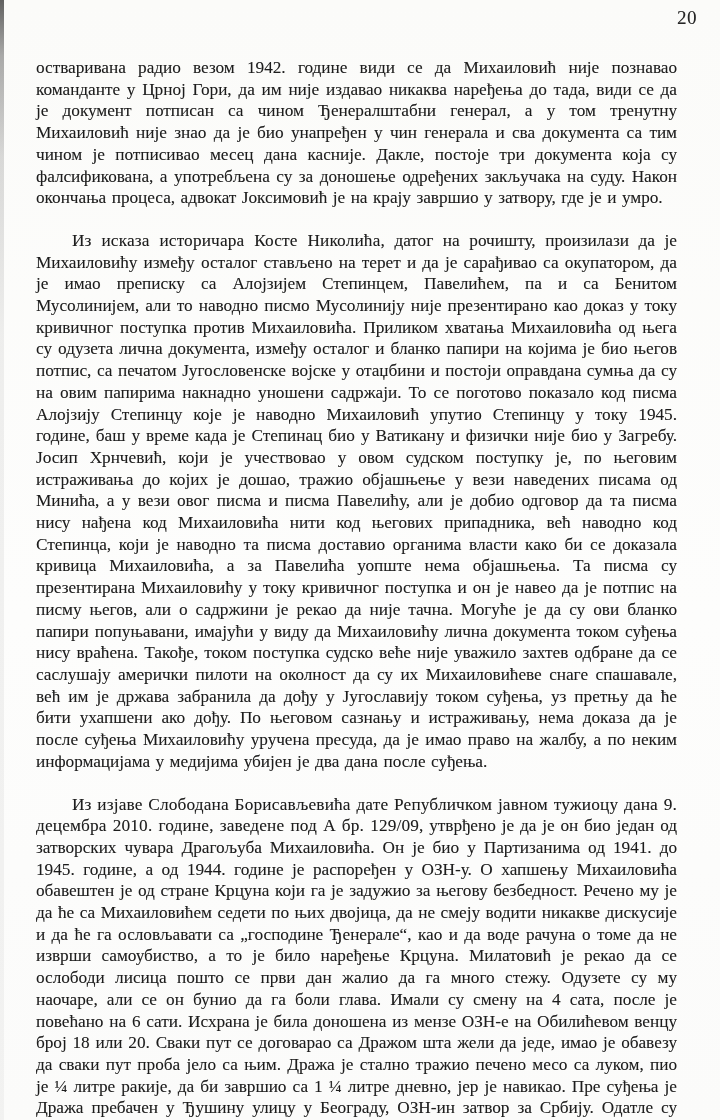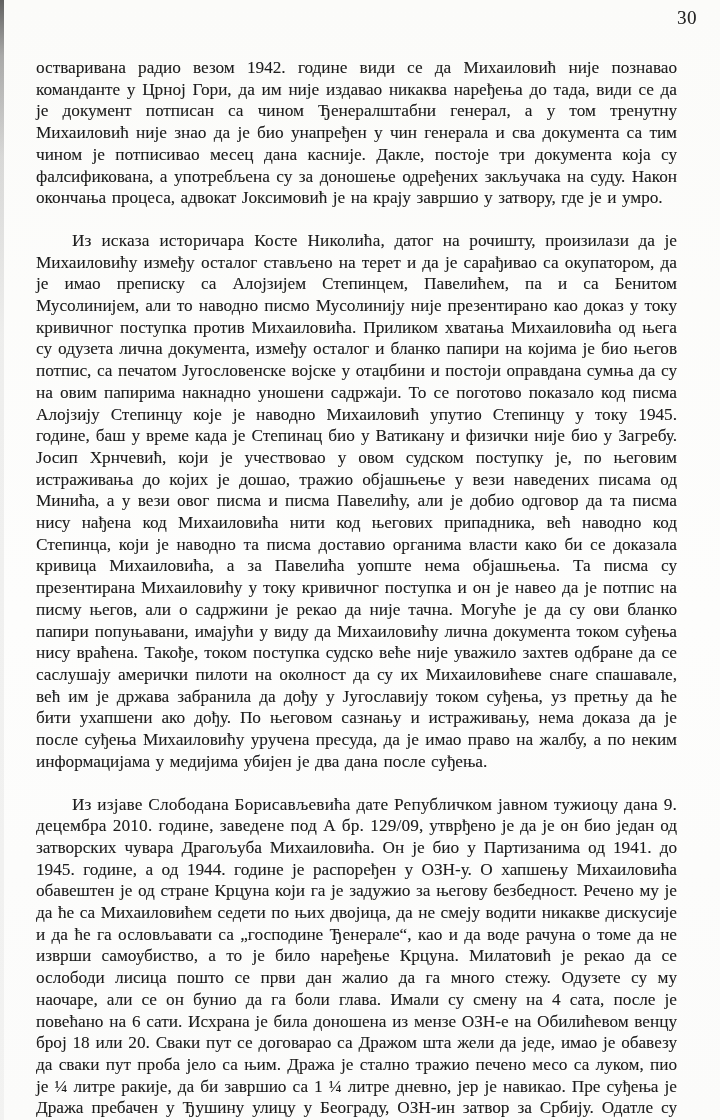--- a/index.html
+++ b/index.html
@@ -60,21 +60,21 @@
     font-weight: normal;
     letter-spacing: 0.2px;
   }
 </style>
 </head>
 <body>
 
 <div class="page">
   <div class="scan-edge"></div>
 
-  <div class="page-number">30</div>
+  <div class="page-number">20</div>
 
   <div class="content">
 
     <p class="para continuation"><span>остваривана радио везом 1942. године види се да Михаиловић није познавао команданте у Црној Гори, да им није издавао никаква наређења до тада, види се да је документ потписан са чином Ђенералштабни генерал, а у том тренутну Михаиловић није знао да је био унапређен у чин генерала и сва документа са тим чином је потписивао месец дана касније. Дакле, постоје три документа која су фалсификована, а употребљена су за доношење одређених закључака на суду. Након окончања процеса, адвокат Јоксимовић је на крају завршио у затвору, где је и умро.</span></p>
 
     <p class="para"><b>Из исказа историчара Косте Николића</b><span>, датог на рочишту, произилази да је Михаиловићу између осталог стављено на терет и да је сарађивао са окупатором, да је имао преписку са Алојзијем Степинцем, Павелићем, па и са Бенитом Мусолинијем, али то наводно писмо Мусолинију није презентирано као доказ у току кривичног поступка против Михаиловића. Приликом хватања Михаиловића од њега су одузета лична документа, између осталог и бланко папири на којима је био његов потпис, са печатом Југословенске војске у отаџбини и постоји оправдана сумња да су на овим папирима накнадно уношени садржаји. То се поготово показало код писма Алојзију Степинцу које је наводно Михаиловић упутио Степинцу у току 1945. године, баш у време када је Степинац био у Ватикану и физички није био у Загребу. Јосип Хрнчевић, који је учествовао у овом судском поступку је, по његовим истраживања до којих је дошао, тражио објашњење у вези наведених писама од Минића, а у вези овог писма и писма Павелићу, али је добио одговор да та писма нису нађена код Михаиловића нити код његових припадника, већ наводно код Степинца, који је наводно та писма доставио органима власти како би се доказала кривица Михаиловића, а за Павелића уопште нема објашњења. Та писма су презентирана Михаиловићу у току кривичног поступка и он је навео да је потпис на писму његов, али о садржини је рекао да није тачна. Могуће је да су ови бланко папири попуњавани, имајући у виду да Михаиловићу лична документа током суђења нису враћена. Такође, током поступка судско веће није уважило захтев одбране да се саслушају амерички пилоти на околност да су их Михаиловићеве снаге спашавале, већ им је држава забранила да дођу у Југославију током суђења, уз претњу да ће бити ухапшени ако дођу. По његовом сазнању и истраживању, нема доказа да је после суђења Михаиловићу уручена пресуда, да је имао право на жалбу, а по неким информацијама у медијима убијен је два дана после суђења.</span></p>
 
     <p class="para"><b>Из изјаве Слободана Борисављевића дате Републичком јавном тужиоцу дана 9. децембра 2010. године, заведене под А бр. 129/09</b><span>, утврђено је да је он био један од затворских чувара Драгољуба Михаиловића. Он је био у Партизанима од 1941. до 1945. године, а од 1944. године је распоређен у ОЗН-у. О хапшењу Михаиловића обавештен је од стране Крцуна који га је задужио за његову безбедност. Речено му је да ће са Михаиловићем седети по њих двојица, да не смеју водити никакве дискусије и да ће га ословљавати са „господине Ђенерале“, као и да воде рачуна о томе да не изврши самоубиство, а то је било наређење Крцуна. Милатовић је рекао да се ослободи лисица пошто се први дан жалио да га много стежу. Одузете су му наочаре, али се он бунио да га боли глава. Имали су смену на 4 сата, после је повећано на 6 сати. Исхрана је била доношена из мензе ОЗН-е на Обилићевом венцу број 18 или 20. Сваки пут се договарао са Дражом шта жели да једе, имао је обавезу да сваки пут проба јело са њим. Дража је стално тражио печено месо са луком, пио је ¼ литре ракије, да би завршио са 1 ¼ литре дневно, јер је навикао. Пре суђења је Дража пребачен у Ђушину улицу у Београду, ОЗН-ин затвор за Србију. Одатле су довођени на суђење на Топчидер. Он је био одређен да га уведе на суђење и да седи иза њега у вези чега постоје и фотографије. Мика Ђорђевић је председавао суђењем и наредио би заставнику да га уведе заједно са</span></p>
 
   </div>

